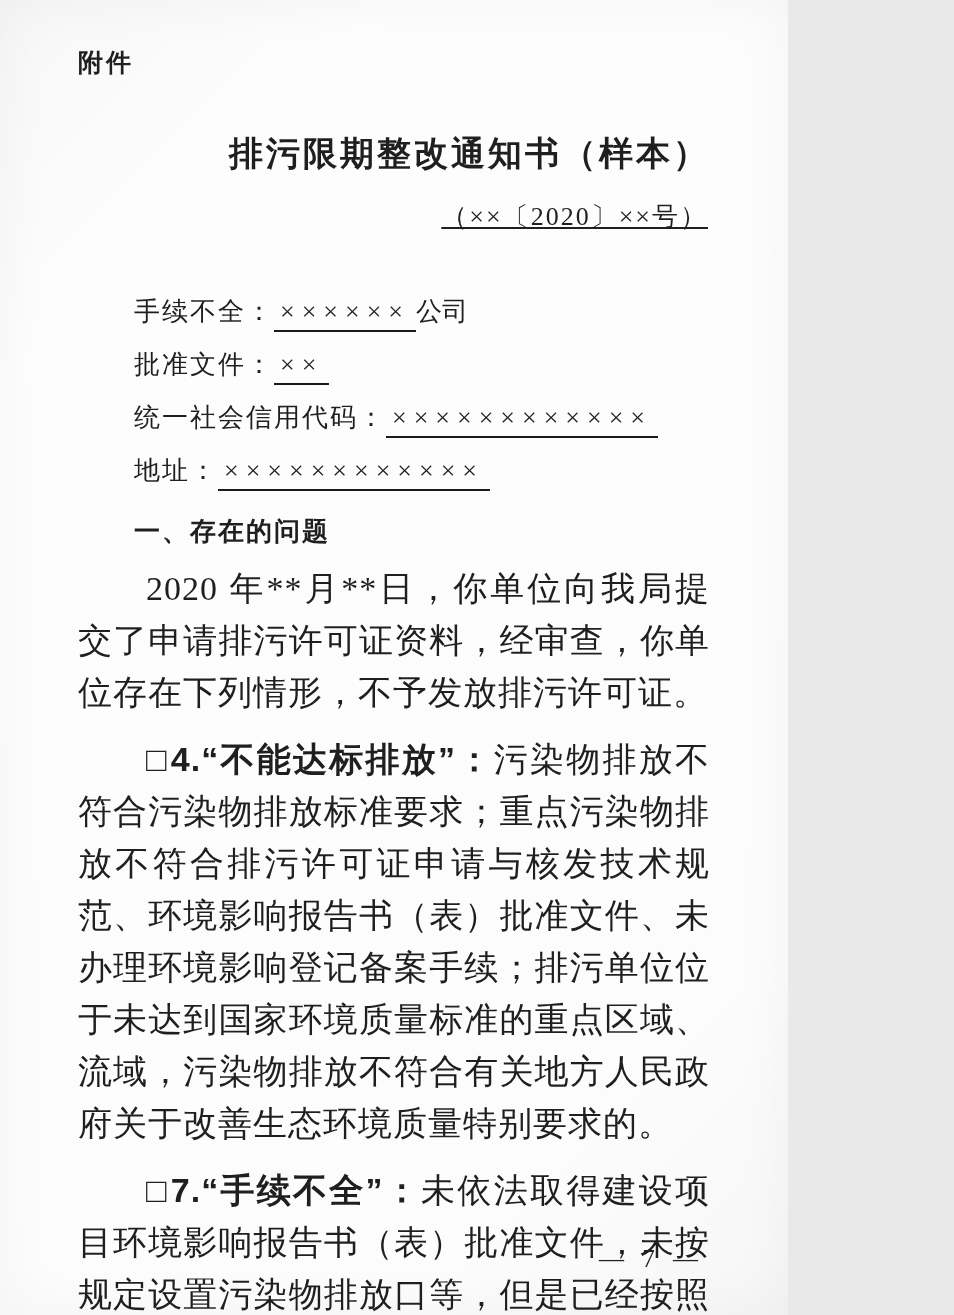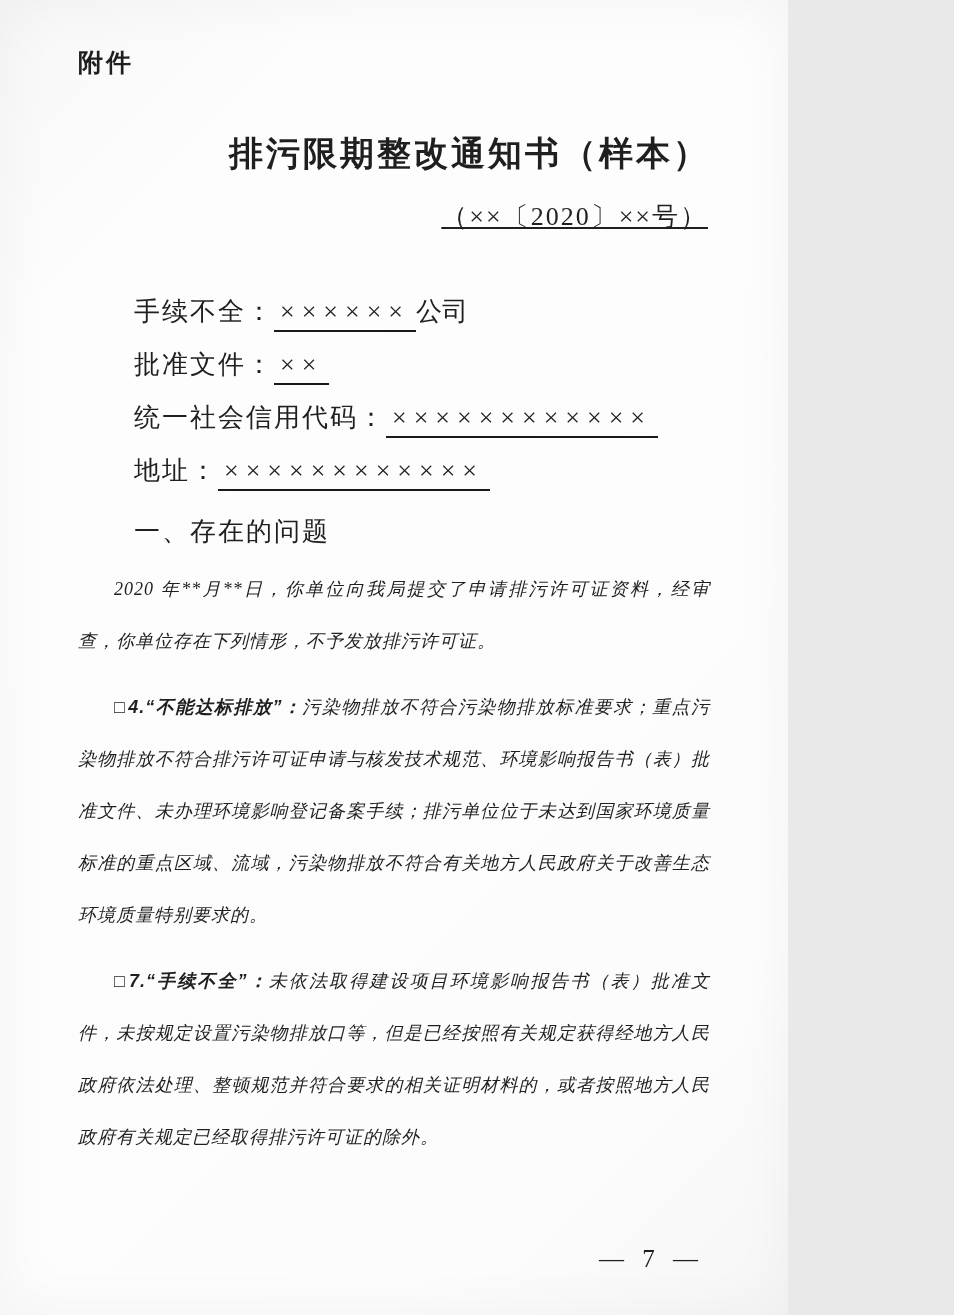--- a/index.html
+++ b/index.html
@@ -54,32 +54,31 @@
   .field-value{
     display:inline-block;
     border-bottom:2px solid #1a1a1a;
     letter-spacing:7px;
     padding:0 6px 1px 6px;
     line-height:34px;
   }
   .section-heading{
     margin:10px 0 0 56px;
     font-family:"Liberation Sans","DejaVu Sans",sans-serif;
-    font-weight:400;
+    font-weight:700;
     font-size:26px;
     letter-spacing:2px;
   }
   .para{
     margin:14px 0 0 0;
-    font-size:18px;
+    font-size:34px;
     line-height:52px;
     text-align:justify;
     text-indent:2em;
     letter-spacing:1px;
-    font-style:italic;
   }
   .para .prefix{
     font-family:"Liberation Sans","DejaVu Sans",sans-serif;
     font-weight:700;
   }
   .checkbox{
     font-family:"Liberation Sans","DejaVu Sans",sans-serif;
     font-weight:700;
     margin-right:2px;
   }

